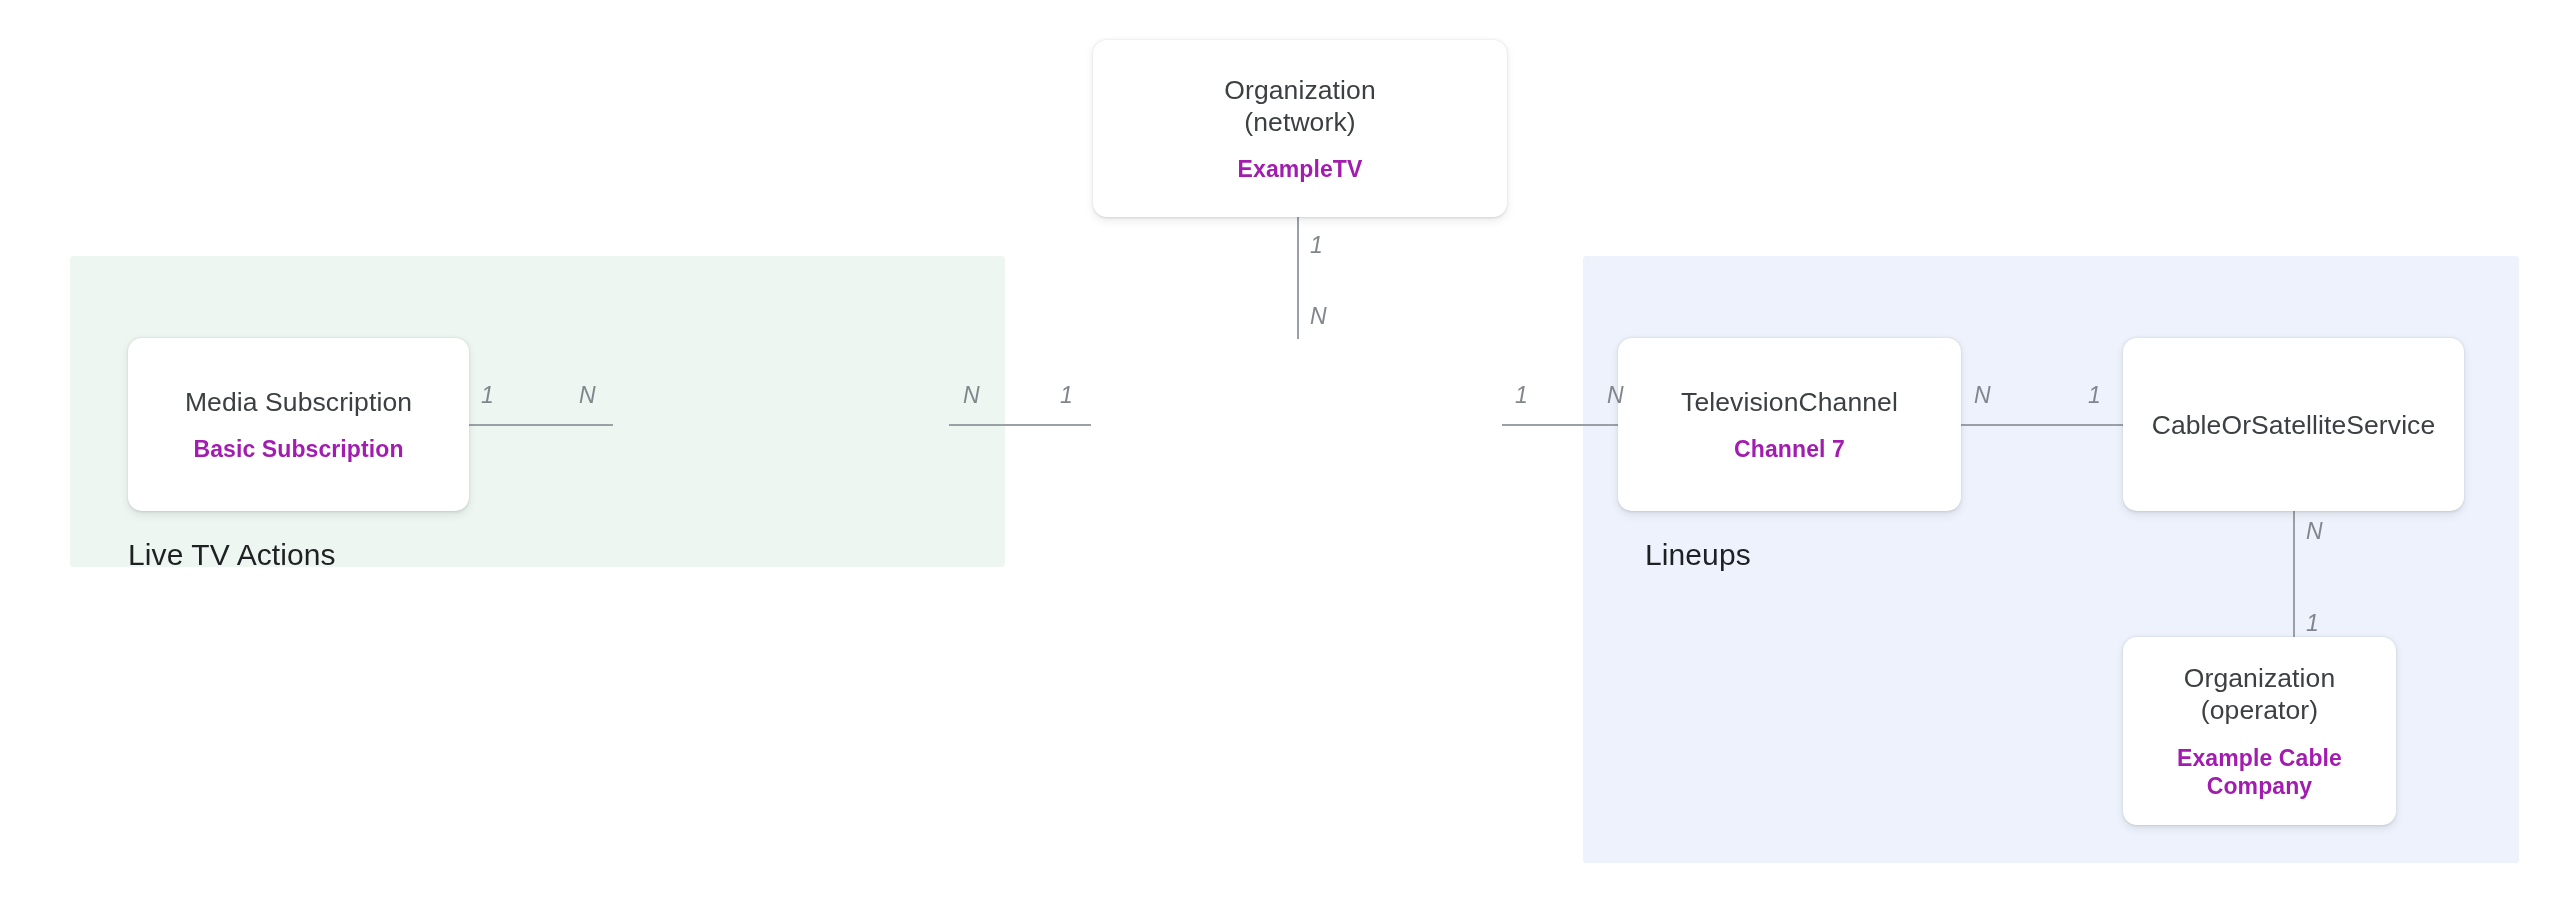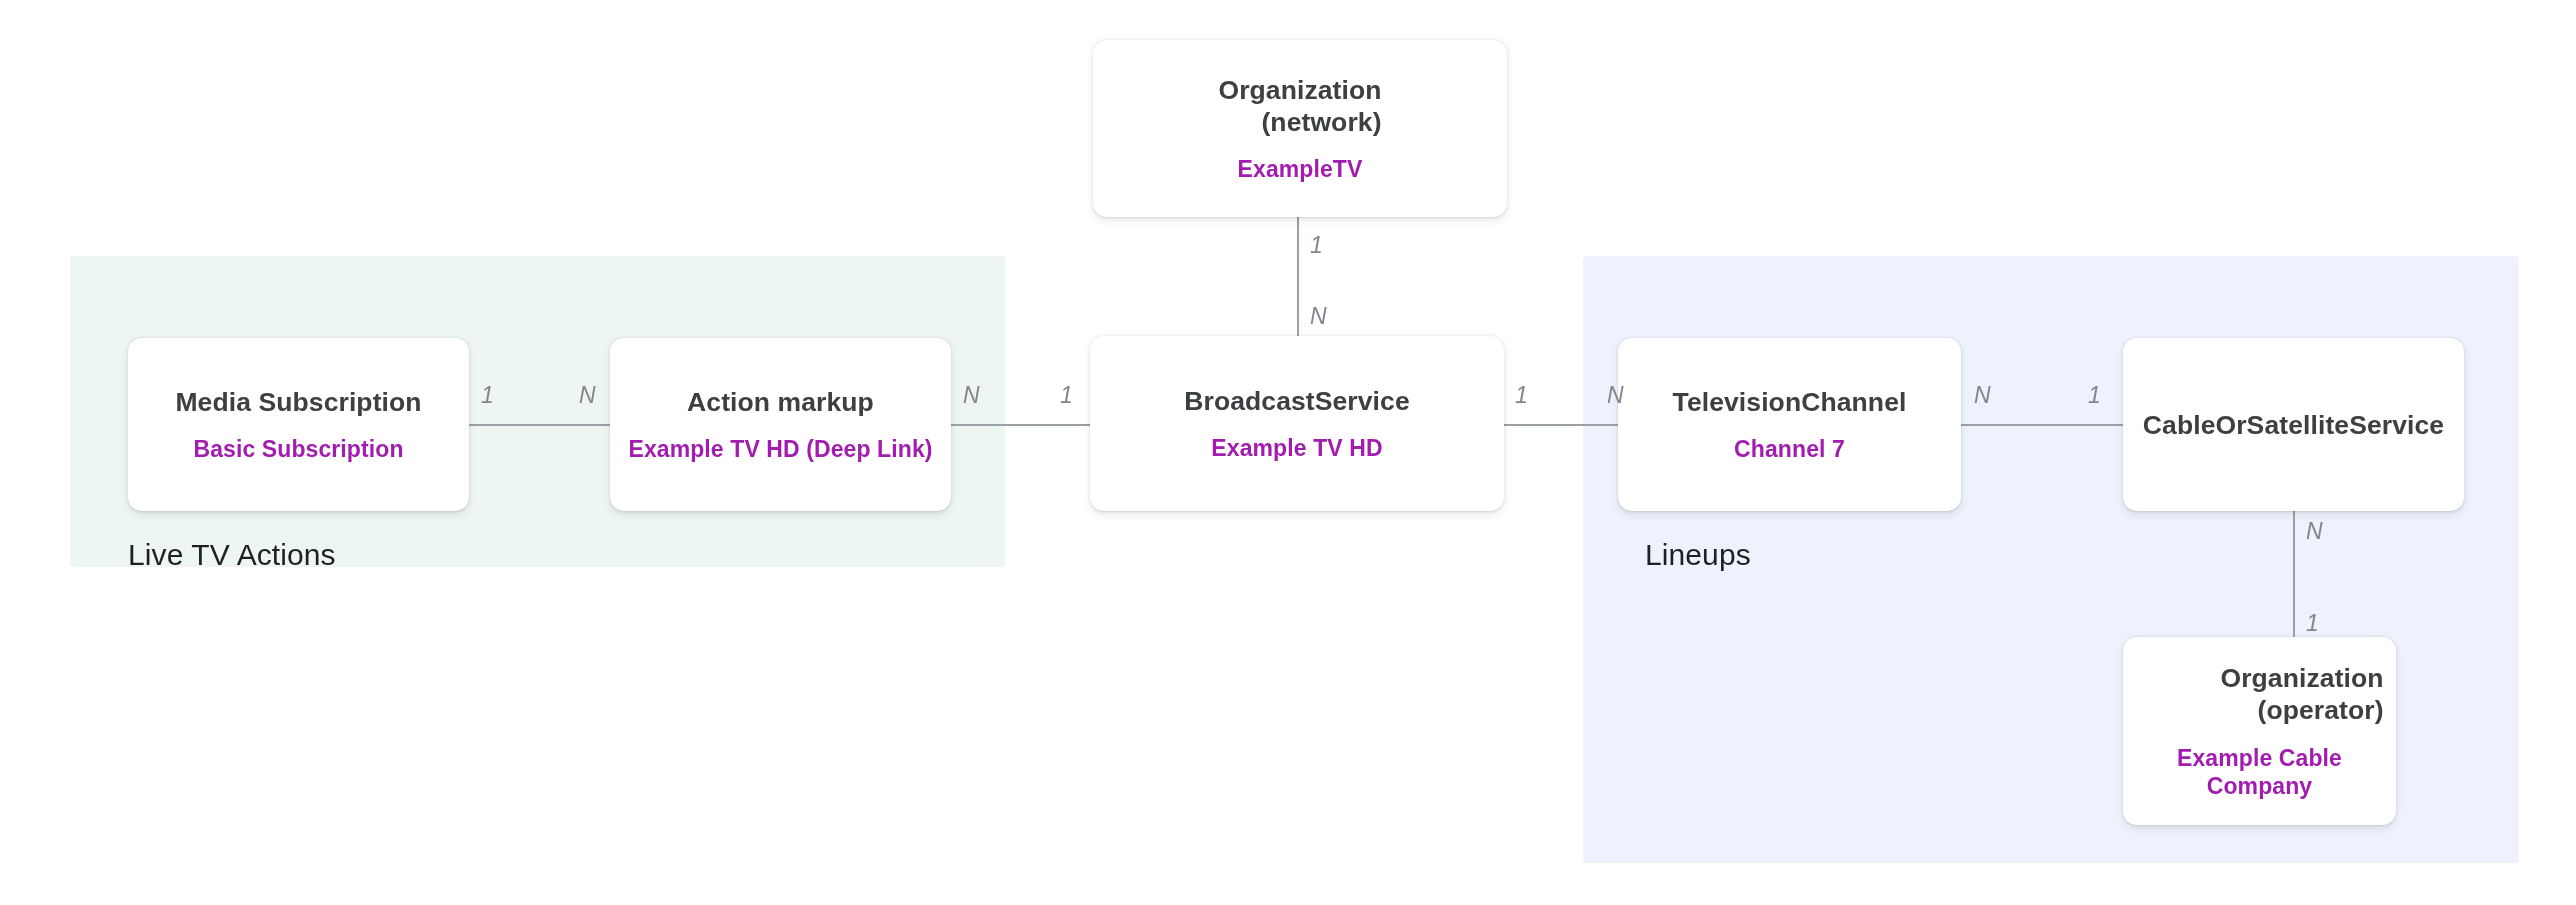--- a/index.html
+++ b/index.html
@@ -64,22 +64,22 @@
     align-items: center;
     justify-content: center;
     box-sizing: border-box;
     padding: 8.8px 12.4px;
     z-index: 5;
   }
   .card-title {
     font-size: 26.5px;
     line-height: 32px;
     color: #3c4043;
-    text-align: right;
-    font-weight: 700;
+    text-align: center;
+    font-weight: 400;
     letter-spacing: 0.1px;
   }
   .card-sub {
     margin-top: 17.7px;
     font-size: 23px;
     line-height: 28px;
     color: #a21caf;
     text-align: center;
     font-weight: 700;
     letter-spacing: 0.1px;
@@ -178,29 +178,21 @@
       <span>(network)</span>
     </div>
     <div class="card-sub">ExampleTV</div>
   </div>
 
   <div class="card" id="card-media-sub">
     <div class="card-title">Media Subscription</div>
     <div class="card-sub">Basic Subscription</div>
   </div>
 
-  <div class="card" id="card-action-markup">
-    <div class="card-title">Action markup</div>
-    <div class="card-sub">Example TV HD (Deep Link)</div>
-  </div>
-
-  <div class="card" id="card-broadcast">
-    <div class="card-title">BroadcastService</div>
-    <div class="card-sub">Example TV HD</div>
-  </div>
+
 
   <div class="card" id="card-tv-channel">
     <div class="card-title">TelevisionChannel</div>
     <div class="card-sub">Channel 7</div>
   </div>
 
   <div class="card" id="card-cable-sat">
     <div class="card-title">CableOrSatelliteService</div>
   </div>
 

